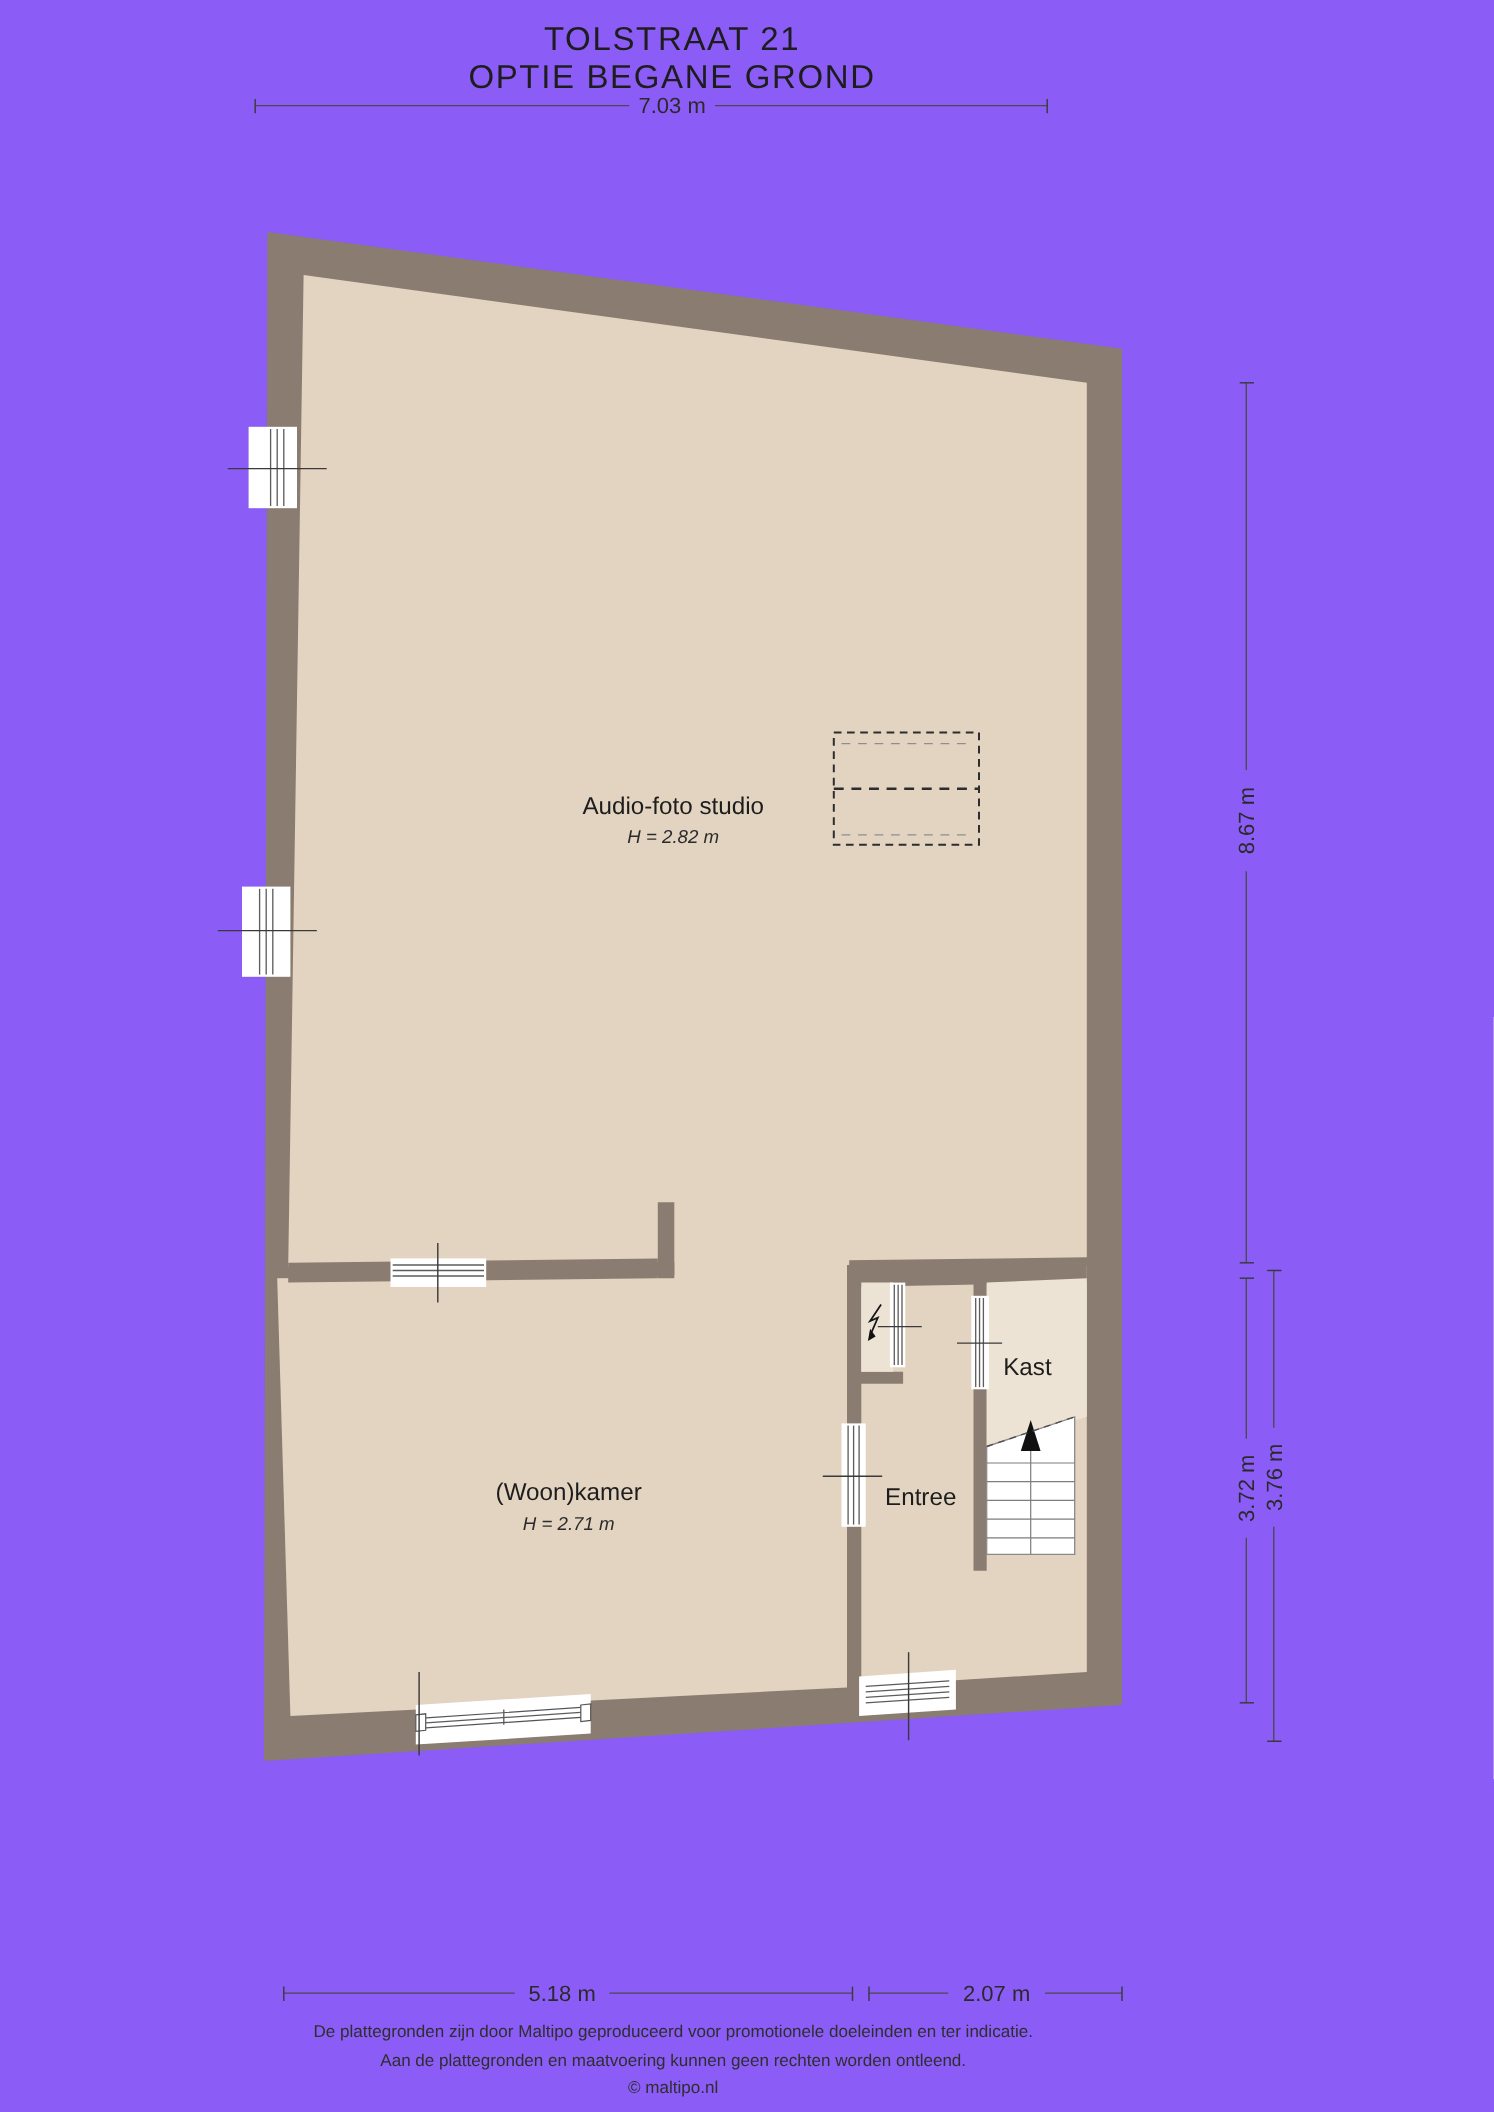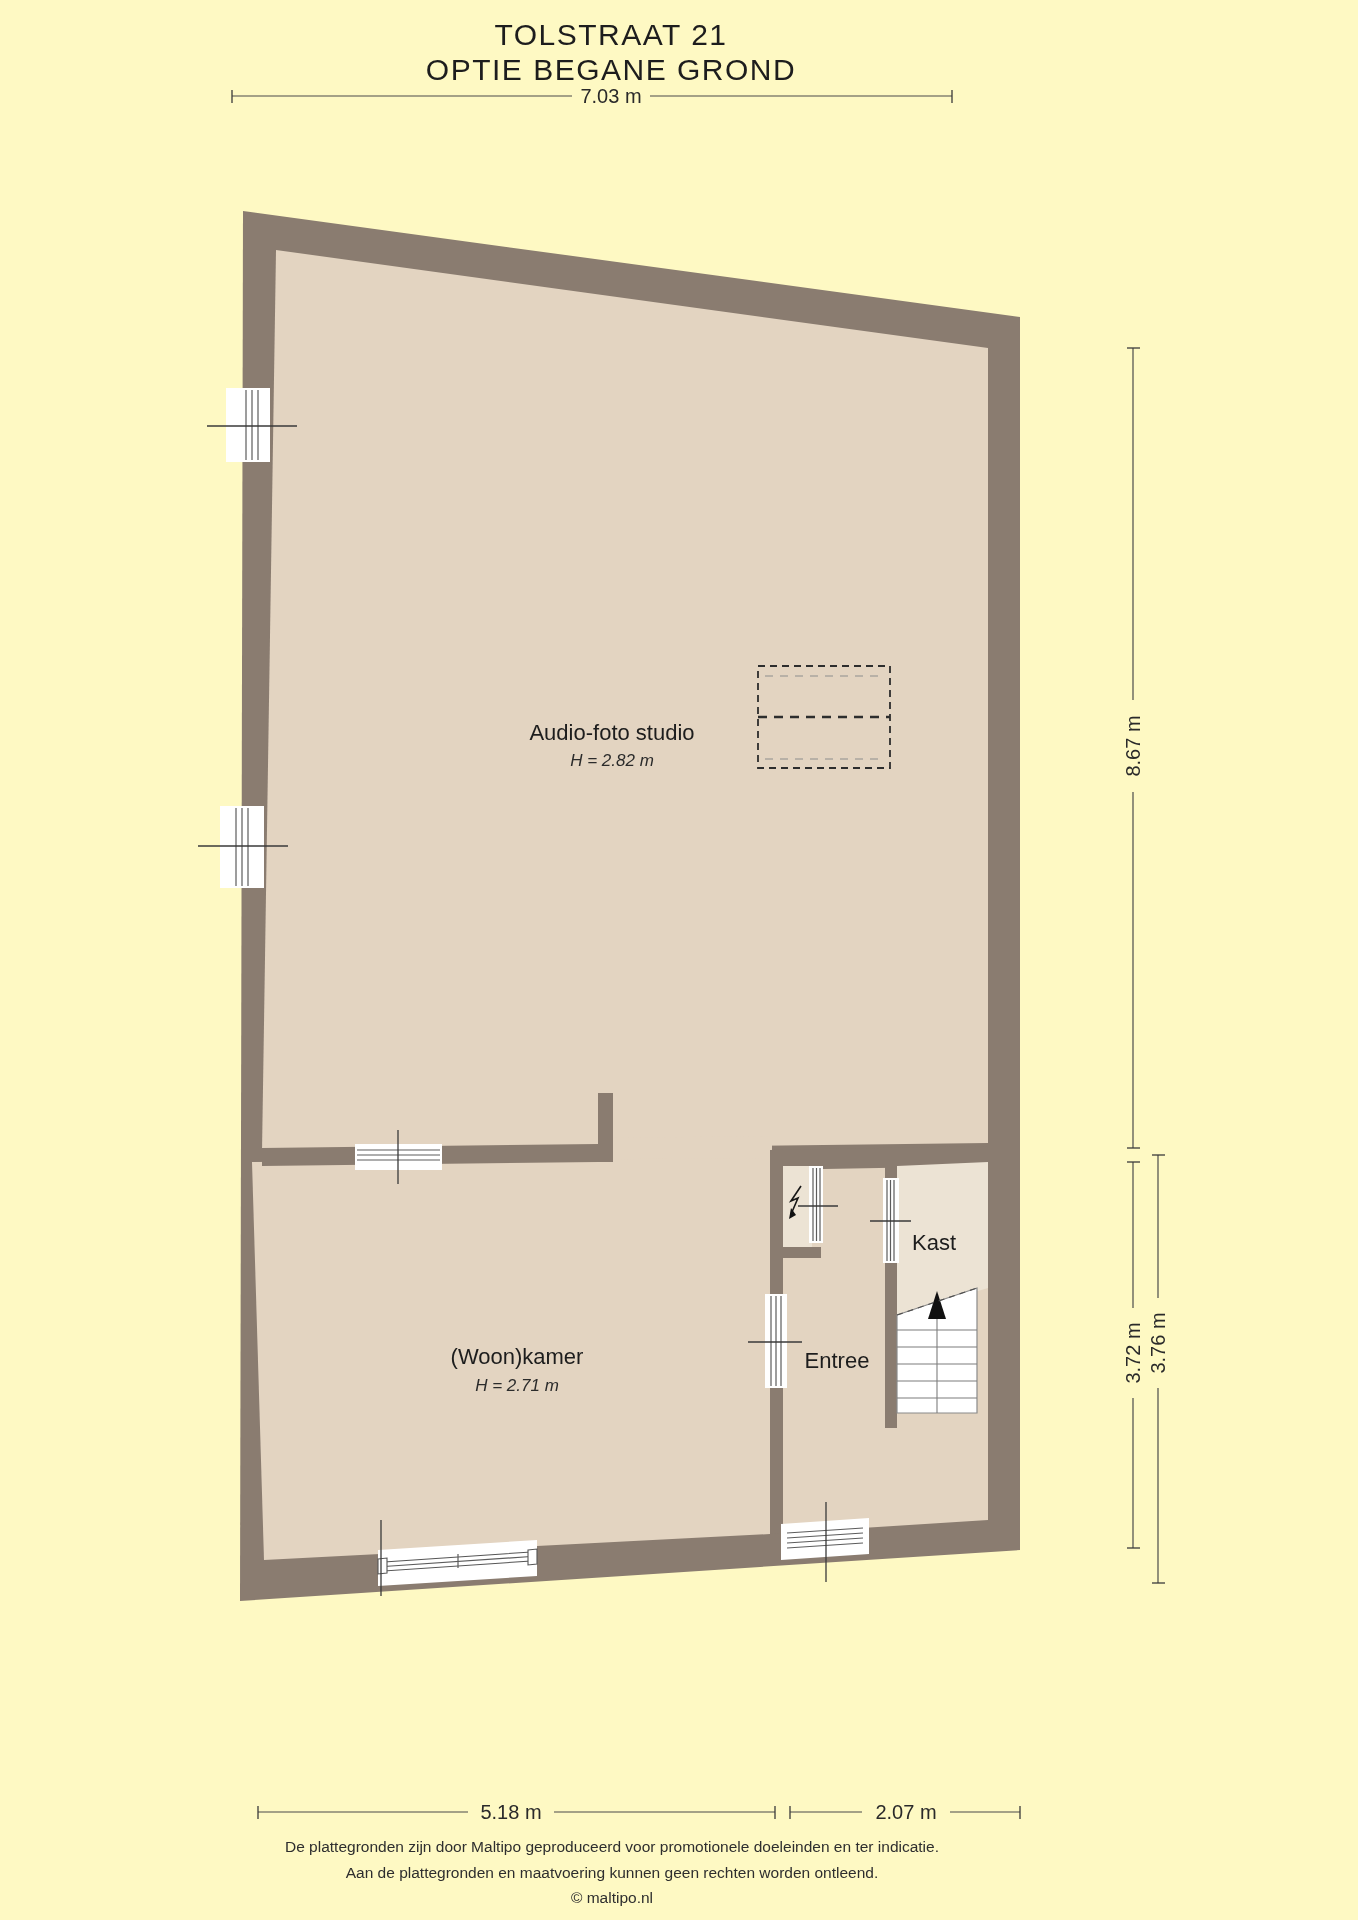--- a/index.html
+++ b/index.html
@@ -1,16 +1,16 @@
 <!DOCTYPE html>
 <html><head>
 <meta charset="utf-8">
 <style>
   html,body{margin:0;padding:0;background:#ffffff;}
-  .page{position:relative;width:1358px;height:1920px;background:#fef9c3;overflow:hidden;
+  .page{position:relative;width:1358px;height:1920px;background:#8b5cf6;overflow:hidden;
         font-family:"Liberation Sans", sans-serif;}
   svg{display:block;}
   text{font-family:"Liberation Sans", sans-serif;fill:#1d1d1d;}
   .t-title{font-size:30px;letter-spacing:1.5px;font-weight:400;}
   .t-room{font-size:22px;}
   .t-h{font-size:17px;font-style:italic;fill:#2b2b2b;}
   .t-dim{font-size:20px;fill:#2a2a2a;}
   .t-foot{font-size:15.5px;fill:#2e2e2e;}
   .mid{text-anchor:middle;}
   .dimline{stroke:#4a4a4a;stroke-width:1.2;fill:none;}

